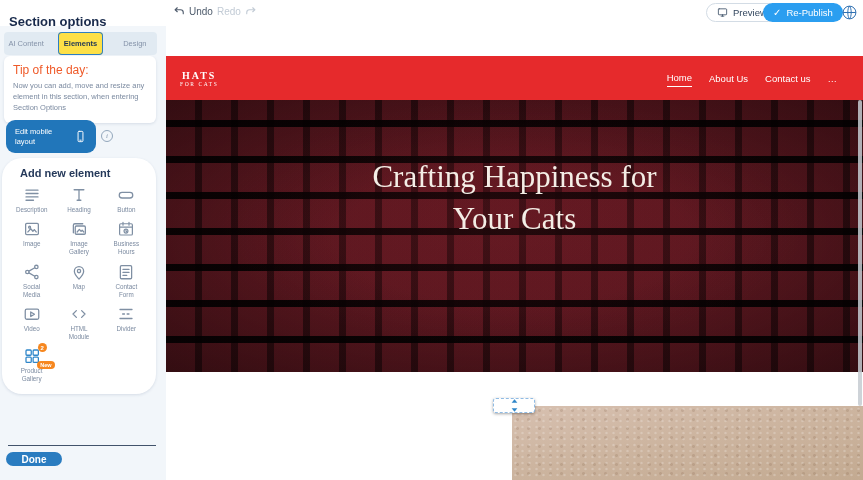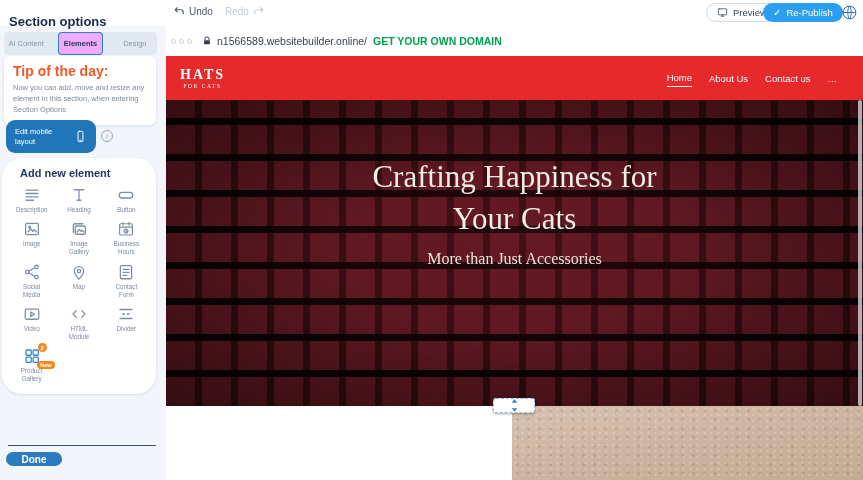--- a/index.html
+++ b/index.html
@@ -3,21 +3,21 @@
 <meta charset="utf-8">
 <style>
   * { margin:0; padding:0; box-sizing:border-box; }
   body { background:#dde3e9; }
   .app { position:relative; width:863px; height:480px; background:#fff;
          font-family:"Liberation Sans","DejaVu Sans",sans-serif; overflow:hidden; }
 
   
   .topbar { position:absolute; left:0; top:0; width:100%; height:26px; background:#fff; z-index:6; }
   .tb-title { position:absolute; left:9px; top:14px; font-size:13px; font-weight:bold; color:#17294b; }
-  .history { position:absolute; left:173px; top:5px; display:flex; align-items:center; gap:12px; }
+  .history { position:absolute; left:173px; top:5px; display:flex; align-items:center; gap:4px; }
   .hist-btn { display:flex; align-items:center; gap:4px; background:none; border:none; font-size:10px;
               color:#4d5a6b; font-family:inherit; cursor:pointer; }
   .hist-btn.disabled { color:#c2cbd5; }
   .hist-btn svg { width:12px; height:12px; }
   .flip { transform:scaleX(-1); }
   .preview-btn { position:absolute; left:706px; top:3px; height:19px; display:flex; align-items:center; gap:5px;
                  padding:0 10px; background:#fff; border:1px solid #d3dce5; border-radius:10px;
                  font-size:9.5px; color:#33475f; font-family:inherit; cursor:pointer; }
   .preview-btn svg { width:11px; height:11px; }
   .republish-btn { position:absolute; left:763px; top:3px; height:19px; display:flex; align-items:center; gap:5px;
@@ -25,24 +25,24 @@
                    font-size:9.5px; color:#fff; font-family:inherit; cursor:pointer; }
   .republish-btn .check { font-size:10px; }
   .globe { position:absolute; left:841px; top:4px; width:17px; height:17px; cursor:pointer; }
   .globe svg { width:17px; height:17px; }
 
   
   .sidebar { position:absolute; left:0; top:26px; width:166px; height:454px; background:#f2f6fa; z-index:5; }
   .tabs { position:absolute; left:4px; top:6px; width:153px; height:23px; background:#e1eaf2; border-radius:4px; display:flex;gap:10px; }
   .tab { flex:1; display:flex; align-items:center; justify-content:center; font-size:7.5px; color:#8593a9;
          cursor:pointer; border-radius:4px; }
-  .tab.active { background:#f0abfc; box-shadow:0 0 0 1px #2e7fc2 inset; color:#1d3557; font-weight:bold; }
+  .tab.active { background:#fde047; box-shadow:0 0 0 1px #2e7fc2 inset; color:#1d3557; font-weight:bold; }
   .tip-card { position:absolute; left:4px; top:30px; width:152px; padding:7px 9px 9px; background:#fff;
               border-radius:6px; box-shadow:0 1px 3px rgba(40,70,110,0.14); }
-  .tip-title { font-size:14px; font-weight:bold; color:#ef5a29; margin-bottom:4px; }
+  .tip-title { font-size:12px; font-weight:normal; color:#ef5a29; margin-bottom:4px; }
   .tip-body { font-size:7.5px; color:#7b8aa0; line-height:1.45; }
   .edit-mobile { position:absolute; left:6px; top:94px; width:90px; height:33px; background:#2176ba; border:none;
                  border-radius:9px; display:flex; align-items:center; gap:7px; padding:0 9px; cursor:pointer; font-family:inherit; }
   .eml-label { font-size:7.5px; color:#fff; text-align:left; line-height:1.25; }
   .edit-mobile svg { width:13px; height:13px; flex:none; }
   .info { position:absolute; left:101px; top:104px; width:12px; height:12px; border:1px solid #93a7bc; border-radius:50%;
           display:flex; align-items:center; justify-content:center; font-size:7px; color:#7f93aa;
           font-family:"Liberation Serif","DejaVu Serif",serif; font-style:italic; cursor:pointer; }
   .add-card { position:absolute; left:2px; top:132px; width:154px; height:236px; background:#fff; border-radius:20px;
               box-shadow:0 1px 3px rgba(40,70,110,0.14); overflow:hidden; }
@@ -65,27 +65,27 @@
   .browser-bar { position:absolute; left:0; top:0; width:100%; height:30px; display:flex; align-items:center; padding-left:5px; }
   .dot { width:5px; height:5px; border:1px solid #c7ced6; border-radius:50%; margin-right:3px; }
   .lock { width:10px; height:12px; margin:0 5px 0 7px; }
   .url { font-size:10.5px; color:#38424f; cursor:text; }
   .domain-cta { font-size:10.5px; font-weight:bold; color:#00a24f; margin-left:6px; text-decoration:none; cursor:pointer; }
 
   .site { position:absolute; left:0; top:30px; width:100%; height:350px; overflow:hidden; }
   .site-header { position:absolute; left:0; top:0; width:100%; height:44px; background:#e62a2c;
                  display:flex; align-items:center; cursor:pointer; }
   .logo { margin-left:14px; color:#fff; font-family:"Liberation Serif","DejaVu Serif",serif; text-align:center; cursor:pointer; }
-  .logo-l1 { font-size:14px; font-weight:bold; letter-spacing:2px; line-height:1.1; }
+  .logo-l1 { font-size:10px; font-weight:bold; letter-spacing:2px; line-height:1.1; }
   .logo-l2 { font-size:5.5px; letter-spacing:1.6px; }
   .site-nav { margin-left:auto; margin-right:26px; display:flex; align-items:center; gap:17px; }
   .nav-item { font-size:9.5px; color:#fff; cursor:pointer; padding:3px 0; }
   .nav-item.active { border-bottom:1.5px solid #fff; }
 
-  .hero { position:absolute; left:0; top:44px; width:100%; height:306px; cursor:pointer;
+  .hero { position:absolute; left:0; top:44px; width:100%; height:272px; cursor:pointer;
     background-color:#150607;
     background-image:
       radial-gradient(ellipse at 50% 45%, rgba(130,32,42,0.22) 0%, rgba(20,4,6,0) 60%),
       repeating-linear-gradient(0deg, rgba(140,36,48,0.30) 0px, rgba(140,36,48,0.30) 29px, rgba(8,2,3,0.95) 29px, rgba(8,2,3,0.95) 36px),
       repeating-linear-gradient(90deg, rgba(115,28,40,0.55) 0px, rgba(115,28,40,0.55) 29px, rgba(8,2,3,0.95) 29px, rgba(8,2,3,0.95) 36px);
   }
   .hero::before { content:""; position:absolute; inset:0; pointer-events:none;
     background:radial-gradient(ellipse at center, rgba(0,0,0,0) 35%, rgba(0,0,0,0.45) 100%); }
   .hero-heading { position:absolute; left:0; top:56px; width:100%; text-align:center; z-index:2;
     font-family:"Liberation Serif","DejaVu Serif",serif; font-size:31px; line-height:1.35; color:#f4eee6; cursor:text; }
@@ -314,52 +314,40 @@
 
       </div>
     </div>
 
     <div class="sep"></div>
     <button class="done-btn">Done</button>
   </div>
 
   <div class="main">
 
-    <div class="browser-bar">
-      <span class="dot"></span>
-      <span class="dot"></span>
-      <span class="dot"></span>
-      <svg class="lock" viewBox="0 0 24 24">
-          <path d="M7 10V7.5a5 5 0 0110 0V10" fill="none" stroke="#333f4f" stroke-width="2.4"></path>
-          <rect x="5" y="10" width="14" height="10" rx="1.8" fill="#333f4f"></rect>
-        </svg>
-      <span class="url">n1566589.websitebuilder.online/</span>
-      <a class="domain-cta">GET YOUR OWN DOMAIN</a>
-    </div>
 
     <div class="site">
       <div class="site-header">
         <div class="logo">
           <div class="logo-l1">HATS</div>
           <div class="logo-l2">FOR CATS</div>
         </div>
         <nav class="site-nav">
           <span class="nav-item active">Home</span>
           <span class="nav-item">About Us</span>
           <span class="nav-item">Contact us</span>
           <span class="nav-item">…</span>
         </nav>
       </div>
 
       <div class="hero">
         <div class="hero-heading">
           <div>Crafting Happiness for</div>
           <div>Your Cats</div>
         </div>
-        <div class="hero-sub">More than Just Accessories</div>
       </div>
     </div>
 
     <div class="resize-handle">
       <svg viewBox="0 0 10 14">
           <path d="M5 0l3.2 4H1.8z" fill="#2f86c9"></path>
           <path d="M5 14l3.2-4H1.8z" fill="#2f86c9"></path>
         </svg>
     </div>
 

